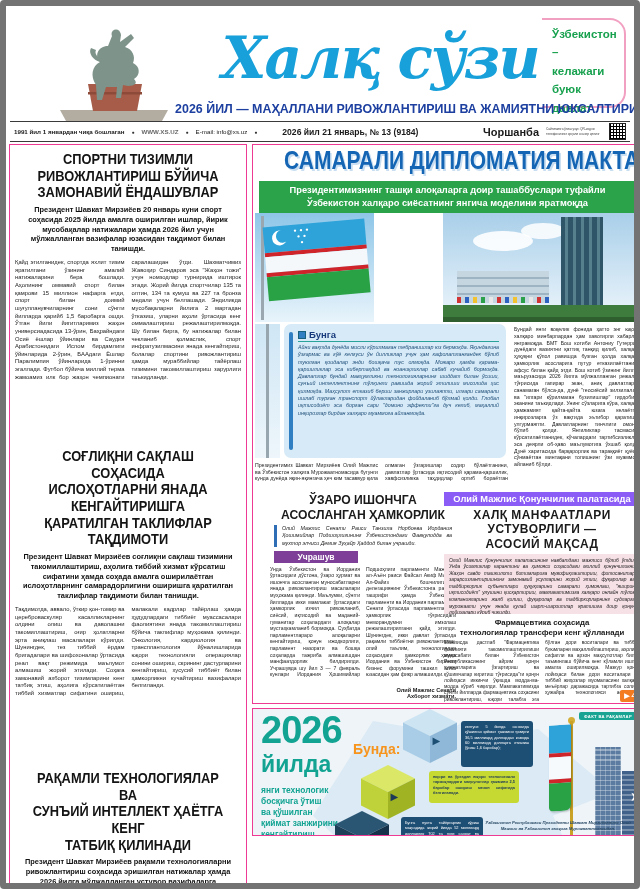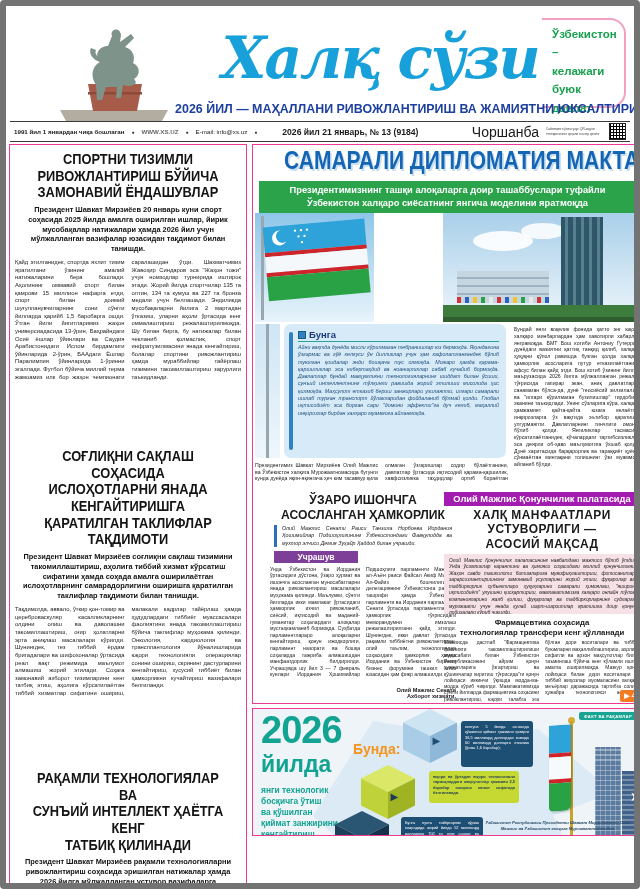--- a/index.html
+++ b/index.html
@@ -17,21 +17,21 @@
   .year-slogan{position:absolute;left:150px;top:95px;width:478px;text-align:center;color:#1c3fa0;
         font-weight:bold;font-size:13.5px;white-space:nowrap;transform:scaleX(.92);}
   
   .info-bar{position:absolute;left:4px;right:4px;top:115px;height:21px;border-top:1.5px solid #3a3a3a;
         border-bottom:1.5px solid #3a3a3a;display:flex;align-items:center;gap:7px;padding:0 4px;box-sizing:border-box;}
   .ib-founded{font-weight:bold;font-size:6.2px;}
   .ib-dot{font-size:5px;color:#333;}
   .ib-site{font-weight:bold;font-size:6.2px;color:#666;}
   .ib-mail{font-size:6.2px;}
   .ib-issue{font-weight:bold;font-size:8.6px;margin-left:18px;margin-right:18px;}
-  .ib-day{font-weight:normal;font-size:14px;margin-left:auto;}
+  .ib-day{font-weight:bold;font-size:11px;margin-left:auto;}
   .ib-qrnote{width:56px;font-size:3.2px;line-height:1.3;color:#444;}
   .qr{width:15px;height:15px;border:1px solid #222;
       background-image:repeating-linear-gradient(0deg,#000 0 1.5px,transparent 1.5px 3px),
                        repeating-linear-gradient(90deg,#000 0 1.5px,#fff 1.5px 3px);}
   
   .left-col{position:absolute;left:3px;top:138px;width:238px;height:747px;border:1.5px solid #ef3a93;
         padding:4px 5px;box-sizing:border-box;}
   .art{position:relative;margin-bottom:6px;}
   .art h2{margin:2px 0 4px;text-align:center;font-size:14.6px;line-height:1.14;font-weight:bold;
         color:#141414;white-space:pre-line;transform:scaleX(.88);transform-origin:center;}
@@ -68,21 +68,21 @@
   .meeting h3{margin:0 0 3px;text-align:center;font-size:13.5px;line-height:1.12;font-weight:bold;
         white-space:pre-line;transform:scaleX(.9);transform-origin:center;}
   .m-lead{border-left:3px solid #2f6db5;padding-left:5px;margin:0 4px 4px;font-style:italic;
         font-size:5.3px;line-height:1.35;text-align:justify;color:#222;}
   .m-badge{display:block;width:84px;margin:0 0 3px 4px;background:#7d3f98;color:#fff;font-weight:bold;
         font-size:8.5px;text-align:center;padding:1px 0;}
   .m-body{font-size:5.1px;line-height:1.3;text-align:justify;columns:2;column-gap:6px;height:118px;overflow:hidden;color:#222;}
   .sig{font-weight:bold;font-size:5.6px;text-align:right;margin-top:3px;white-space:pre-line;}
   
   .chamber{position:absolute;left:191px;top:347px;width:196px;height:208px;}
-  .ch-banner{background:#a21caf;color:#fff;font-weight:bold;font-size:9.3px;text-align:center;padding:2px 0;}
+  .ch-banner{background:#8b5cf6;color:#fff;font-weight:bold;font-size:9.3px;text-align:center;padding:2px 0;}
   .chamber h3{margin:2px 0 3px;text-align:center;font-size:13px;line-height:1.1;font-weight:bold;
         white-space:pre-line;letter-spacing:.5px;transform:scaleX(.92);transform-origin:center;}
   .ch-lead{background:#f6e1e7;font-style:italic;font-size:4.9px;line-height:1.33;padding:4px 5px;
         text-align:justify;color:#222;height:52px;overflow:hidden;}
   .ch-sub{font-weight:bold;font-size:7.8px;text-align:center;line-height:1.25;margin:4px 0 3px;white-space:pre-line;}
   .ch-body{position:relative;font-size:4.9px;line-height:1.28;text-align:justify;columns:2;column-gap:6px;
         height:64px;overflow:hidden;color:#222;}
   .ch-marker{position:absolute;right:0;bottom:-2px;}
   
   .info-frame{position:absolute;left:246px;top:702px;width:391px;height:128px;border:1.5px solid #ef3a93;

